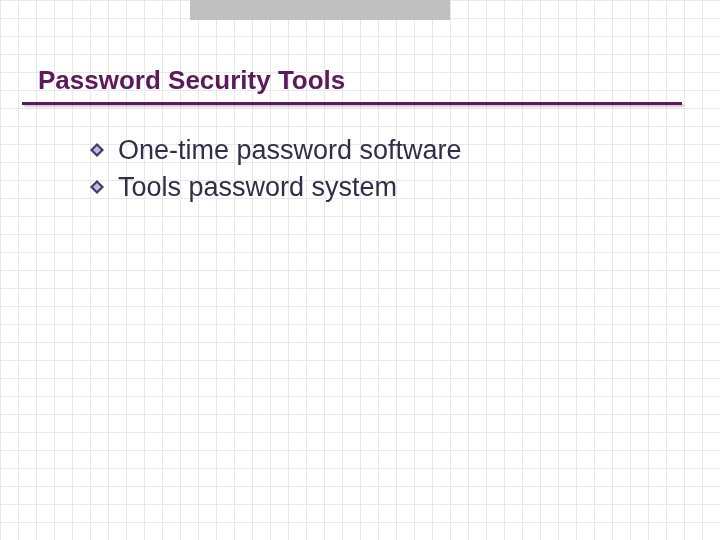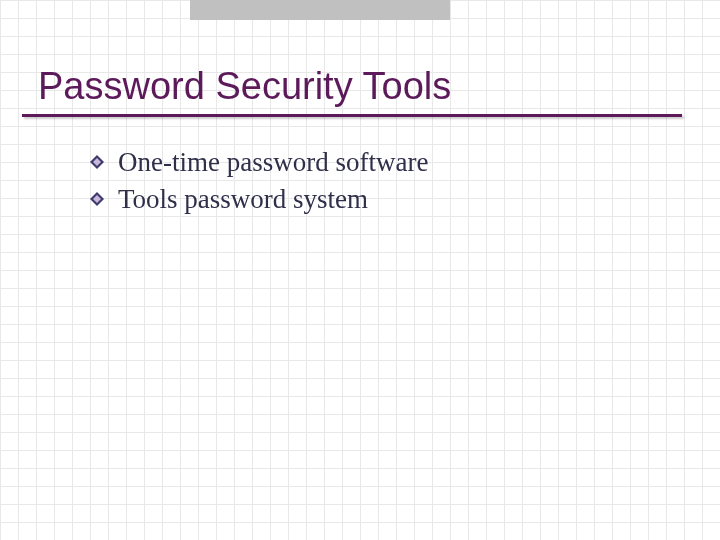--- a/index.html
+++ b/index.html
@@ -26,23 +26,23 @@
     height: 20px;
     background: #c0c0c0;
   }
   .slide {
     position: relative;
     width: 720px;
     height: 540px;
     padding-top: 65px;
   }
   .title {
-    font-size: 38px;
+    font-size: 26px;
     color: #5c1a5a;
-    font-weight: normal;
+    font-weight: bold;
     padding-left: 38px;
     font-family: Arial, Helvetica, sans-serif;
   }
   .underline {
     margin-top: 6px;
     margin-left: 22px;
     width: 660px;
     height: 3px;
     background: #5c1a5a;
     box-shadow: 2px 2px 2px rgba(0,0,0,0.2);
@@ -51,21 +51,21 @@
     padding-top: 28px;
     padding-left: 90px;
   }
   ul.bullets {
     list-style: none;
   }
   ul.bullets li {
     font-size: 27px;
     color: #2f2f4a;
     line-height: 1.3;
-    font-family: Liberation Serif, serif;
+    font-family: Liberation Sans, sans-serif;
     position: relative;
     padding-left: 28px;
     margin-bottom: 2px;
   }
   .bullet-icon {
     position: absolute;
     left: 0;
     top: 10px;
     width: 14px;
     height: 14px;

